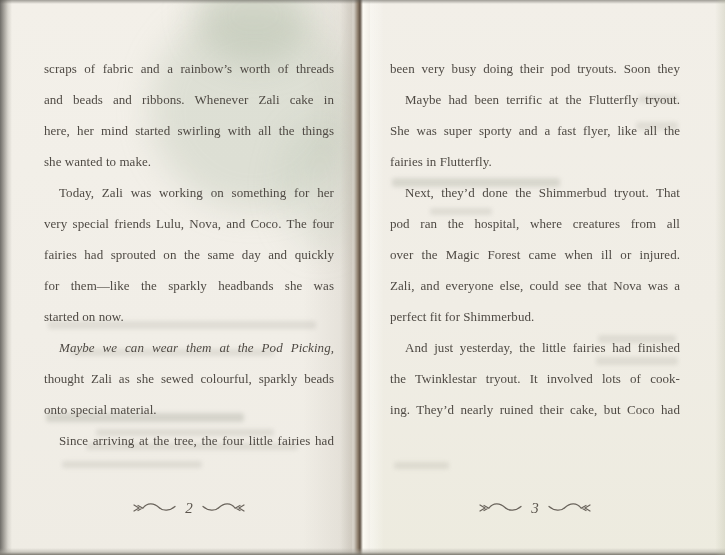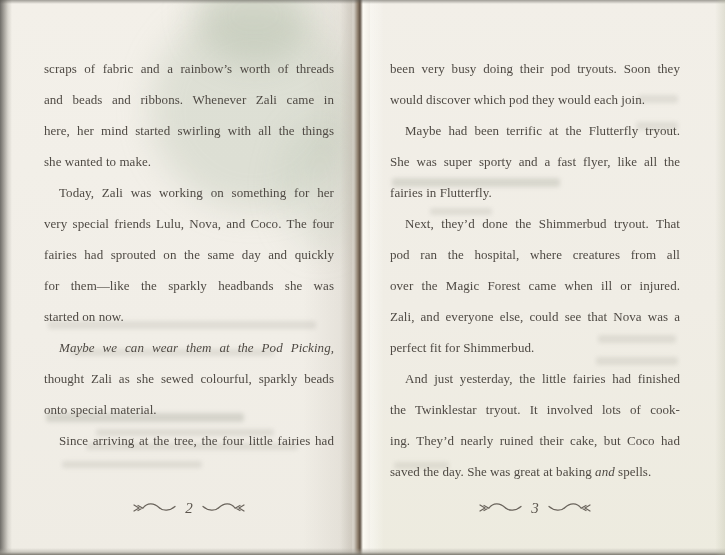--- a/index.html
+++ b/index.html
@@ -67,21 +67,21 @@
     <div class="tree-ghost" style="left:280px;top:120px;width:80px;height:130px;background:rgba(168,182,160,.18);"></div>
     <div class="smudge" style="left:48px;top:321px;width:268px;height:8px;"></div>
     <div class="smudge" style="left:70px;top:349px;width:205px;height:7px;"></div>
     <div class="smudge" style="left:46px;top:413px;width:198px;height:9px;background:rgba(118,123,108,.22);"></div>
     <div class="smudge" style="left:96px;top:429px;width:178px;height:7px;"></div>
     <div class="smudge" style="left:86px;top:443px;width:212px;height:7px;"></div>
     <div class="smudge" style="left:62px;top:461px;width:140px;height:7px;"></div>
 
     <div class="text-block">
         <div class="line j"><span>scraps of fabric and a rainbow’s worth of threads</span></div>
-        <div class="line j"><span>and beads and ribbons. Whenever Zali came in</span></div>
+        <div class="line j"><span>and beads and ribbons. Whenever Zali cake in</span></div>
         <div class="line j"><span>here, her mind started swirling with all the things</span></div>
         <div class="line"><span>she wanted to make.</span></div>
         <div class="line j ind"><span>Today, Zali was working on something for her</span></div>
         <div class="line j"><span>very special friends Lulu, Nova, and Coco. The four</span></div>
         <div class="line j"><span>fairies had sprouted on the same day and quickly</span></div>
         <div class="line j"><span>for them—like the sparkly headbands she was</span></div>
         <div class="line"><span>started on now.</span></div>
         <div class="line j ind"><span class="it">Maybe we can wear them at the Pod Picking,</span></div>
         <div class="line j"><span>thought Zali as she sewed colourful, sparkly beads</span></div>
         <div class="line"><span>onto special material.</span></div>
@@ -107,33 +107,31 @@
     <div class="smudge" style="left:268px;top:95px;width:40px;height:8px;"></div>
     <div class="smudge" style="left:266px;top:122px;width:42px;height:8px;"></div>
     <div class="smudge" style="left:22px;top:178px;width:168px;height:9px;background:rgba(118,123,108,.20);"></div>
     <div class="smudge" style="left:60px;top:208px;width:62px;height:7px;"></div>
     <div class="smudge" style="left:228px;top:335px;width:78px;height:8px;"></div>
     <div class="smudge" style="left:226px;top:357px;width:82px;height:8px;"></div>
     <div class="smudge" style="left:24px;top:462px;width:55px;height:7px;"></div>
 
     <div class="text-block">
         <div class="line j"><span>been very busy doing their pod tryouts. Soon they</span></div>
-        <div class="line"><span>would discover which pod they would each join.</span></div>
         <div class="line j ind"><span>Maybe had been terrific at the Flutterfly tryout.</span></div>
         <div class="line j"><span>She was super sporty and a fast flyer, like all the</span></div>
         <div class="line"><span>fairies in Flutterfly.</span></div>
         <div class="line j ind"><span>Next, they’d done the Shimmerbud tryout. That</span></div>
         <div class="line j"><span>pod ran the hospital, where creatures from all</span></div>
         <div class="line j"><span>over the Magic Forest came when ill or injured.</span></div>
         <div class="line j"><span>Zali, and everyone else, could see that Nova was a</span></div>
         <div class="line"><span>perfect fit for Shimmerbud.</span></div>
         <div class="line j ind"><span>And just yesterday, the little fairies had finished</span></div>
         <div class="line j"><span>the Twinklestar tryout. It involved lots of cook-</span></div>
         <div class="line j"><span>ing. They’d nearly ruined their cake, but Coco had</span></div>
-        <div class="line"><span>saved the day. She was great at baking </span><span class="it">and</span><span> spells.</span></div>
       </div>
 
     <div class="footer">
       <svg class="orn" width="44" height="14" viewBox="0 0 44 14">
         <path d="M2 4 L7 7 L2 10"></path>
         <path d="M6 4.5 L10.5 7 L6 9.5"></path>
         <path d="M11 7 C15 1.5 22 1.5 27 6.5 C31 10.5 38 10 43 5.5"></path>
       </svg>
       <span class="pagenum">3</span>
       <svg class="orn" width="44" height="14" viewBox="0 0 44 14" style="transform:scale(-1,1);">

